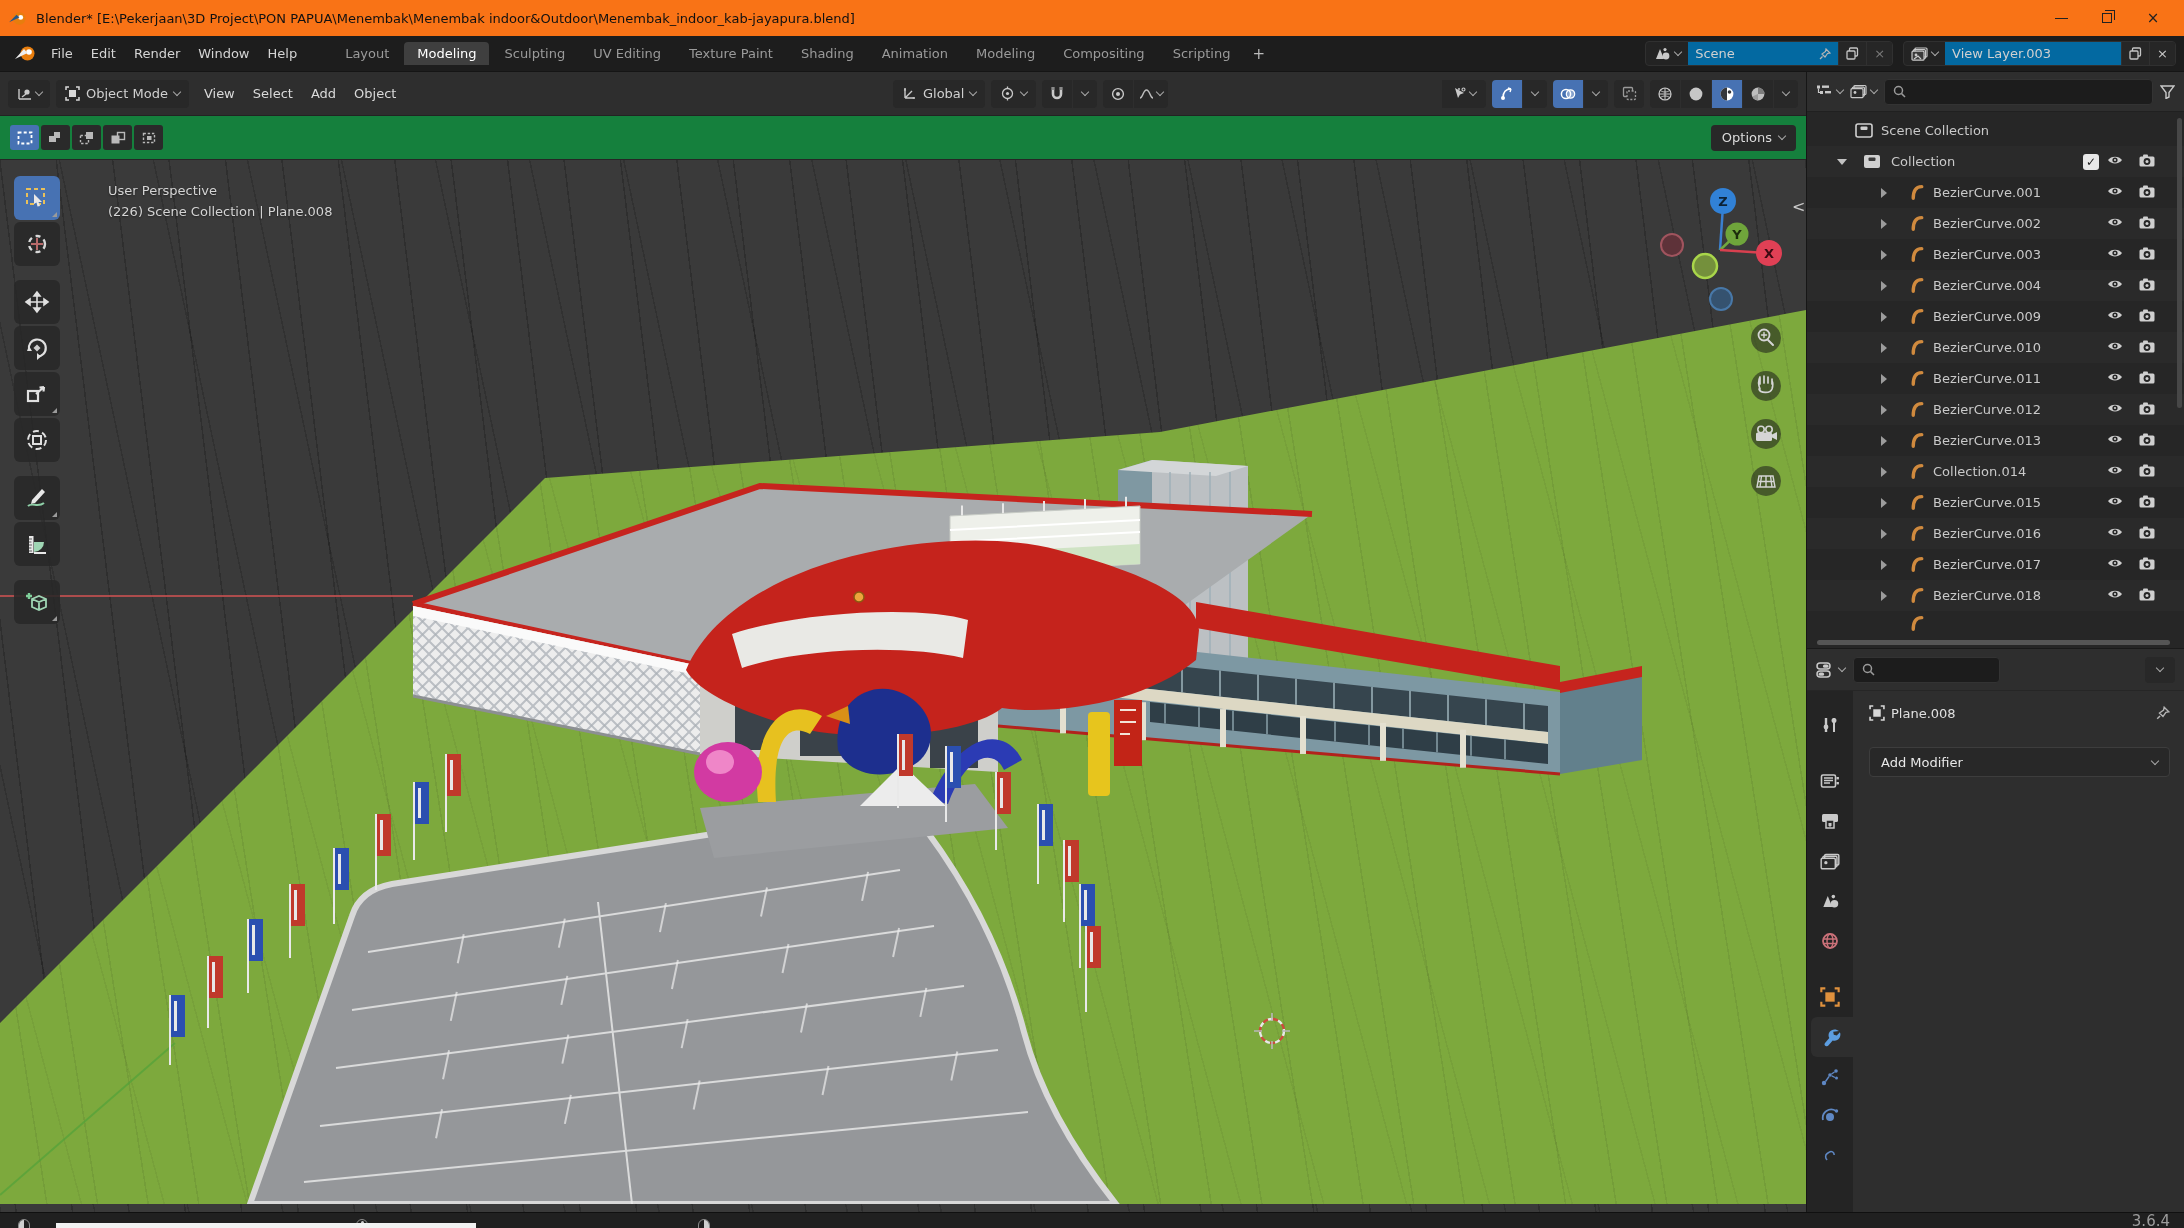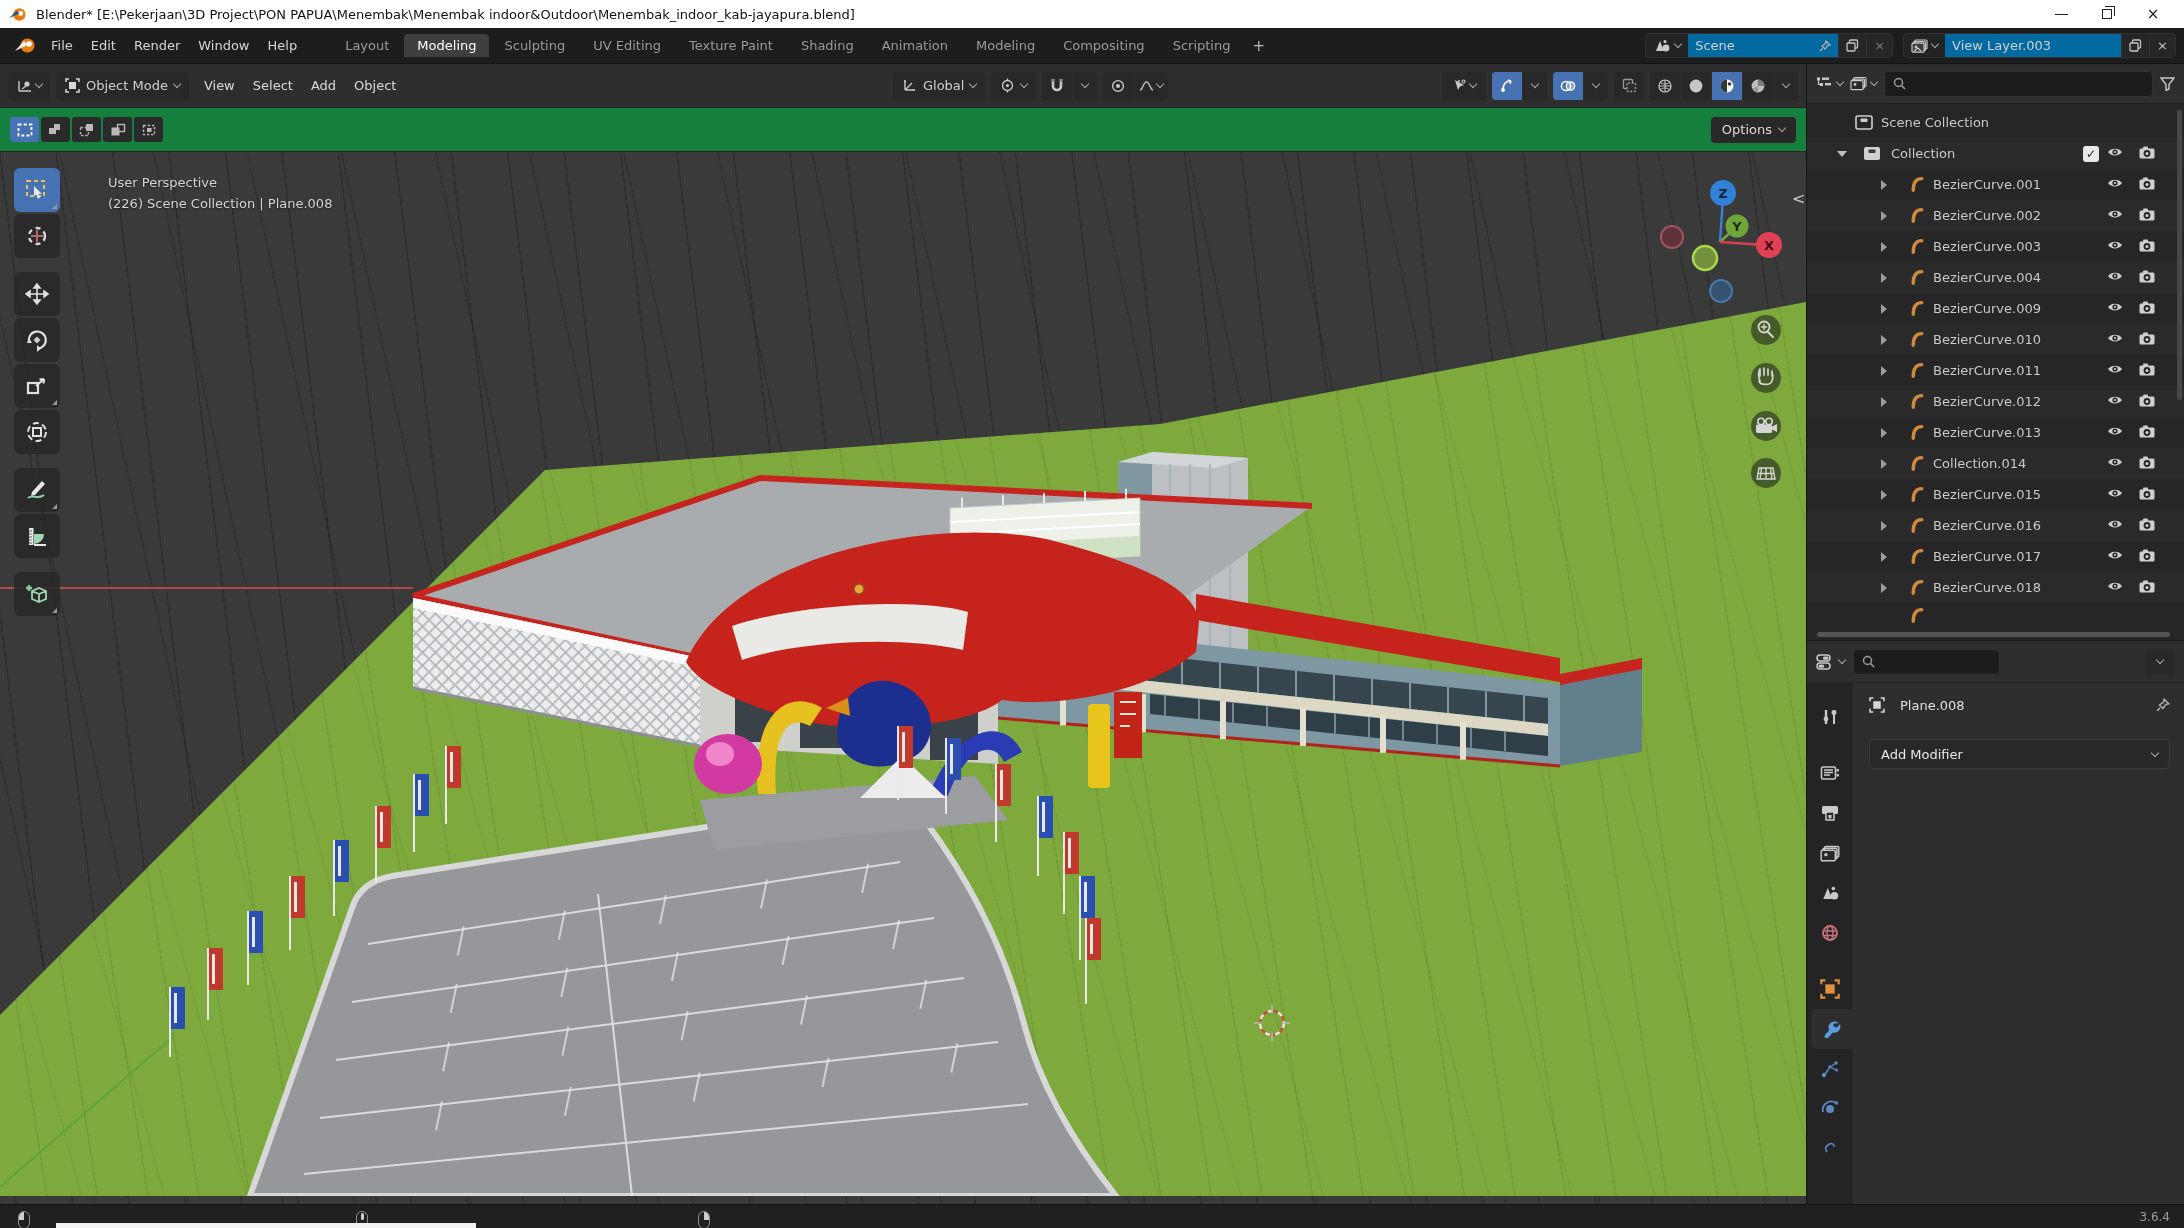--- a/index.html
+++ b/index.html
@@ -1,21 +1,21 @@
 <!DOCTYPE html>
 <html><head>
 <meta charset="utf-8">
 <style>
 * { margin:0; padding:0; box-sizing:border-box; }
 html,body { width:2184px; height:1228px; overflow:hidden; background:#1d1d1d;
   font-family:"DejaVu Sans","Liberation Sans",sans-serif; font-size:13px; color:#d0d0d0; }
 .app { position:relative; width:2184px; height:1228px; display:flex; flex-direction:column; }
 
 
-.titlebar { height:28px; background:#ffffff; display:flex; align-items:center; padding:0 8px; gap:9px; flex:0 0 auto; }
+.titlebar { height:36px; background:#f97316; display:flex; align-items:center; padding:0 8px; gap:9px; flex:0 0 auto; }
 .titlebar .title { color:#111; font-size:13px; white-space:nowrap; }
 .win-controls { margin-left:auto; display:flex; align-items:center; gap:0; }
 .win-btn { width:46px; height:26px; display:flex; align-items:center; justify-content:center; color:#222; }
 .glyph-min { width:13px; height:1px; background:#222; display:block; }
 .glyph-max { width:10px; height:10px; border:1.4px solid #222; position:relative; display:block; }
 .glyph-max::before { content:""; position:absolute; left:2px; top:-4px; width:9px; height:9px; border:1.4px solid #222; border-left:none; border-bottom:none; }
 .glyph-close { font-size:15px; color:#222; line-height:1; }
 
 
 .topbar { height:36px; background:#1d1d1d; border-bottom:1px solid #151515; display:flex; align-items:center; padding:8px 8px; flex:0 0 auto; }
@@ -98,25 +98,25 @@
 .properties { flex:1; display:flex; flex-direction:column; background:#2e2e2e; border-top:1px solid #1a1a1a; min-height:0; }
 .prop-header { height:42px; display:flex; align-items:center; gap:8px; padding:0 9px; border-bottom:1px solid #262626; flex:0 0 auto; }
 .prop-header .search-pill { max-width:198px; }
 .sq-btn { width:30px; height:26px; background:#282828; border-radius:4px; display:flex; align-items:center; justify-content:center; }
 .prop-body { flex:1; display:flex; min-height:0; }
 .prop-rail { width:46px; background:#242424; display:flex; flex-direction:column; align-items:stretch; padding-top:14px; overflow:hidden; }
 .rail-tab { height:40px; display:flex; align-items:center; justify-content:center; flex:0 0 auto; }
 .rail-tab.gap { margin-top:16px; }
 .rail-tab.active { background:#2e2e2e; border-radius:6px 0 0 6px; margin-left:4px; }
 .prop-content { flex:1; padding:14px 14px 0 16px; }
-.breadcrumb { display:flex; align-items:center; gap:15px; color:#e0e0e0; }
+.breadcrumb { display:flex; align-items:center; gap:6px; color:#e0e0e0; }
 .add-modifier { margin-top:26px; height:30px; background:#282828; border:1px solid #3d3d3d; border-radius:4px; display:flex; align-items:center; gap:8px; padding:0 11px; color:#e8e8e8; }
 
 
-.statusbar { height:24px; background:#202020; border-top:1px solid #101010; display:flex; align-items:center; position:relative; flex:0 0 auto; color:#909090; font-size:12px; }
+.statusbar { height:16px; background:#202020; border-top:1px solid #101010; display:flex; align-items:center; position:relative; flex:0 0 auto; color:#909090; font-size:15px; }
 .mouse { width:12px; height:18px; border:1.5px solid #8d8d8d; border-radius:6px; position:absolute; top:6px; }
 .mouse::before { content:""; position:absolute; background:#cfcfcf; }
 .mouse.left::before  { left:0; top:0; width:5px; height:8px; border-radius:5px 0 0 0; }
 .mouse.mid::before   { left:3.5px; top:1px; width:3px; height:7px; border-radius:2px; }
 .mouse.right::before { right:0; top:0; width:5px; height:8px; border-radius:0 5px 0 0; }
 .version { position:absolute; right:14px; color:#9d9d9d; }
 .taskbar-strip { position:absolute; left:56px; bottom:0; width:420px; height:5px; background:#f2f2f2; }
 </style>
 </head>
 <body>

